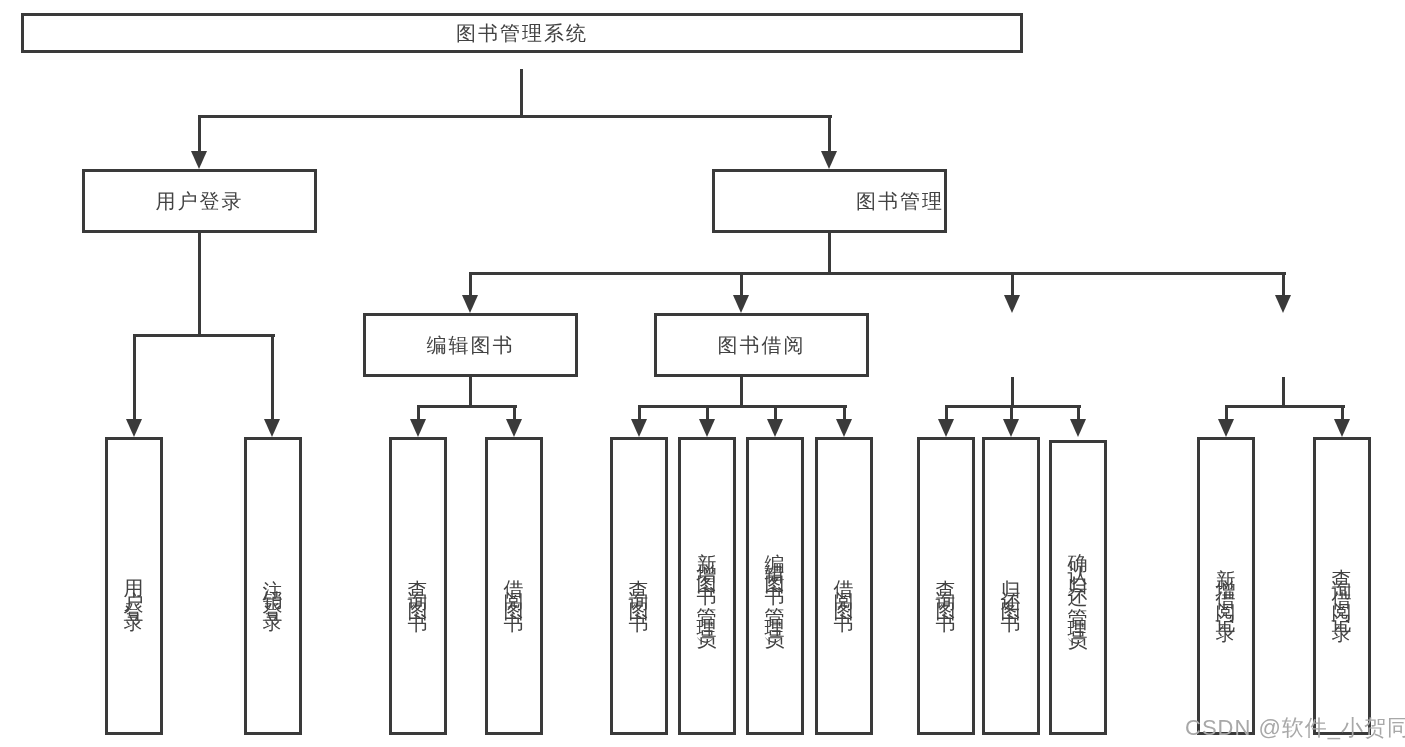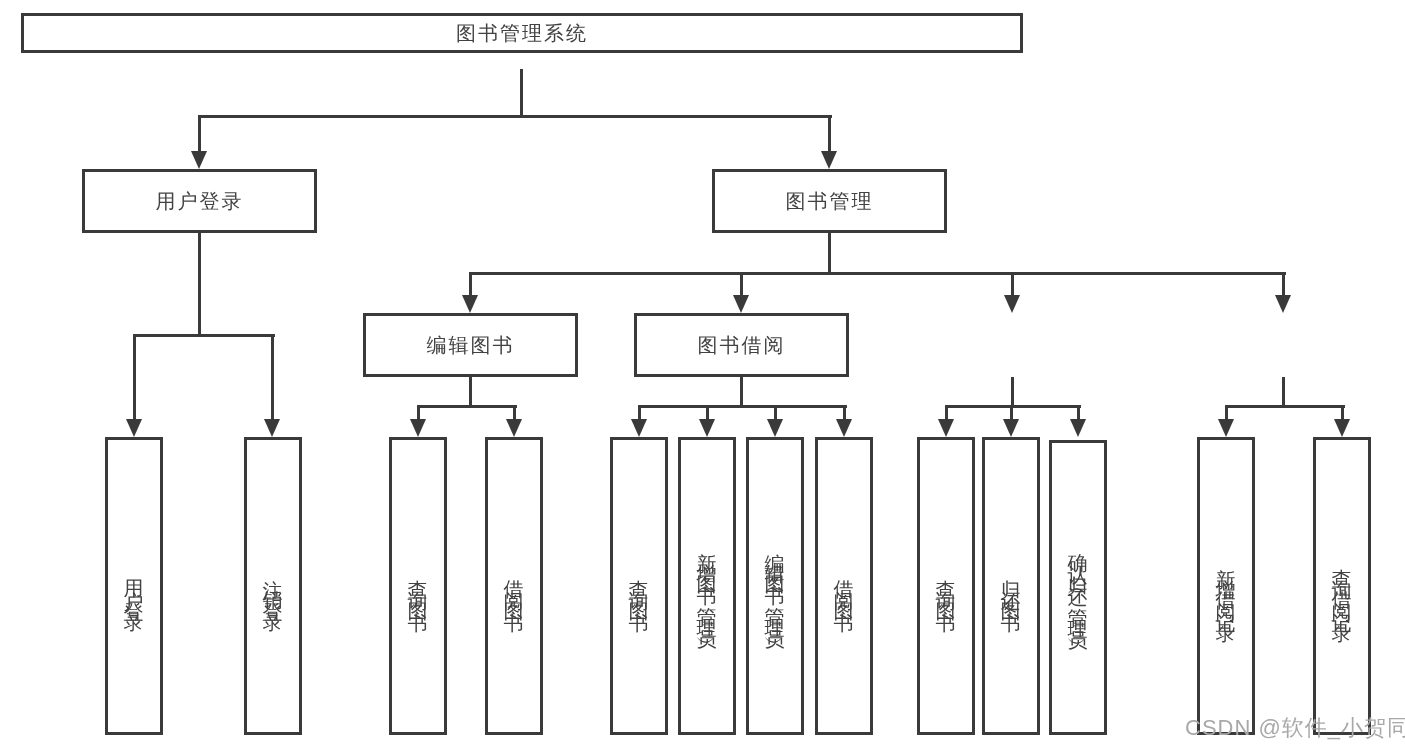--- a/index.html
+++ b/index.html
@@ -74,21 +74,21 @@
   <div class="vline" style="left:520px; top:69px; height:49px;"></div>
   <div class="hline" style="left:198px; top:115px; width:634px;"></div>
   <div class="vline" style="left:198px; top:115px; height:40px;"></div>
   <div class="vline" style="left:828px; top:115px; height:40px;"></div>
   <div class="arrow" style="left:191px; top:151px;"></div>
   <div class="arrow" style="left:821px; top:151px;"></div>
 
   <div class="box" style="left:82px; top:169px; width:235px; height:64px;">
     <span class="hlabel">用户登录</span>
   </div>
-  <div class="box" style="left:712px; top:169px; width:235px; height:64px;">
+  <div class="box" style="left:712px; top:169px; width:235px; height:64px;justify-content:flex-end;">
     <span class="hlabel">图书管理</span>
   </div>
 
   <div class="vline" style="left:198px; top:233px; height:104px;"></div>
   <div class="hline" style="left:133px; top:334px; width:142px;"></div>
   <div class="vline" style="left:133px; top:334px; height:87px;"></div>
   <div class="vline" style="left:271px; top:334px; height:87px;"></div>
   <div class="arrow" style="left:126px; top:419px;"></div>
   <div class="arrow" style="left:264px; top:419px;"></div>
 
@@ -99,21 +99,21 @@
   <div class="vline" style="left:1011px; top:272px; height:25px;"></div>
   <div class="vline" style="left:1282px; top:272px; height:25px;"></div>
   <div class="arrow" style="left:462px; top:295px;"></div>
   <div class="arrow" style="left:733px; top:295px;"></div>
   <div class="arrow" style="left:1004px; top:295px;"></div>
   <div class="arrow" style="left:1275px; top:295px;"></div>
 
   <div class="box" style="left:363px; top:313px; width:215px; height:64px;">
     <span class="hlabel">编辑图书</span>
   </div>
-  <div class="box" style="left:634px; top:313px; width:215px; height:64px;">
+  <div class="box" style="left:654px; top:313px; width:215px; height:64px;">
     <span class="hlabel">图书借阅</span>
   </div>
 
   <div class="vline" style="left:469px; top:377px; height:31px;"></div>
   <div class="hline" style="left:417px; top:405px; width:100px;"></div>
   <div class="vline" style="left:417px; top:405px; height:18px;"></div>
   <div class="vline" style="left:513px; top:405px; height:18px;"></div>
   <div class="arrow" style="left:410px; top:419px;"></div>
   <div class="arrow" style="left:506px; top:419px;"></div>
 

